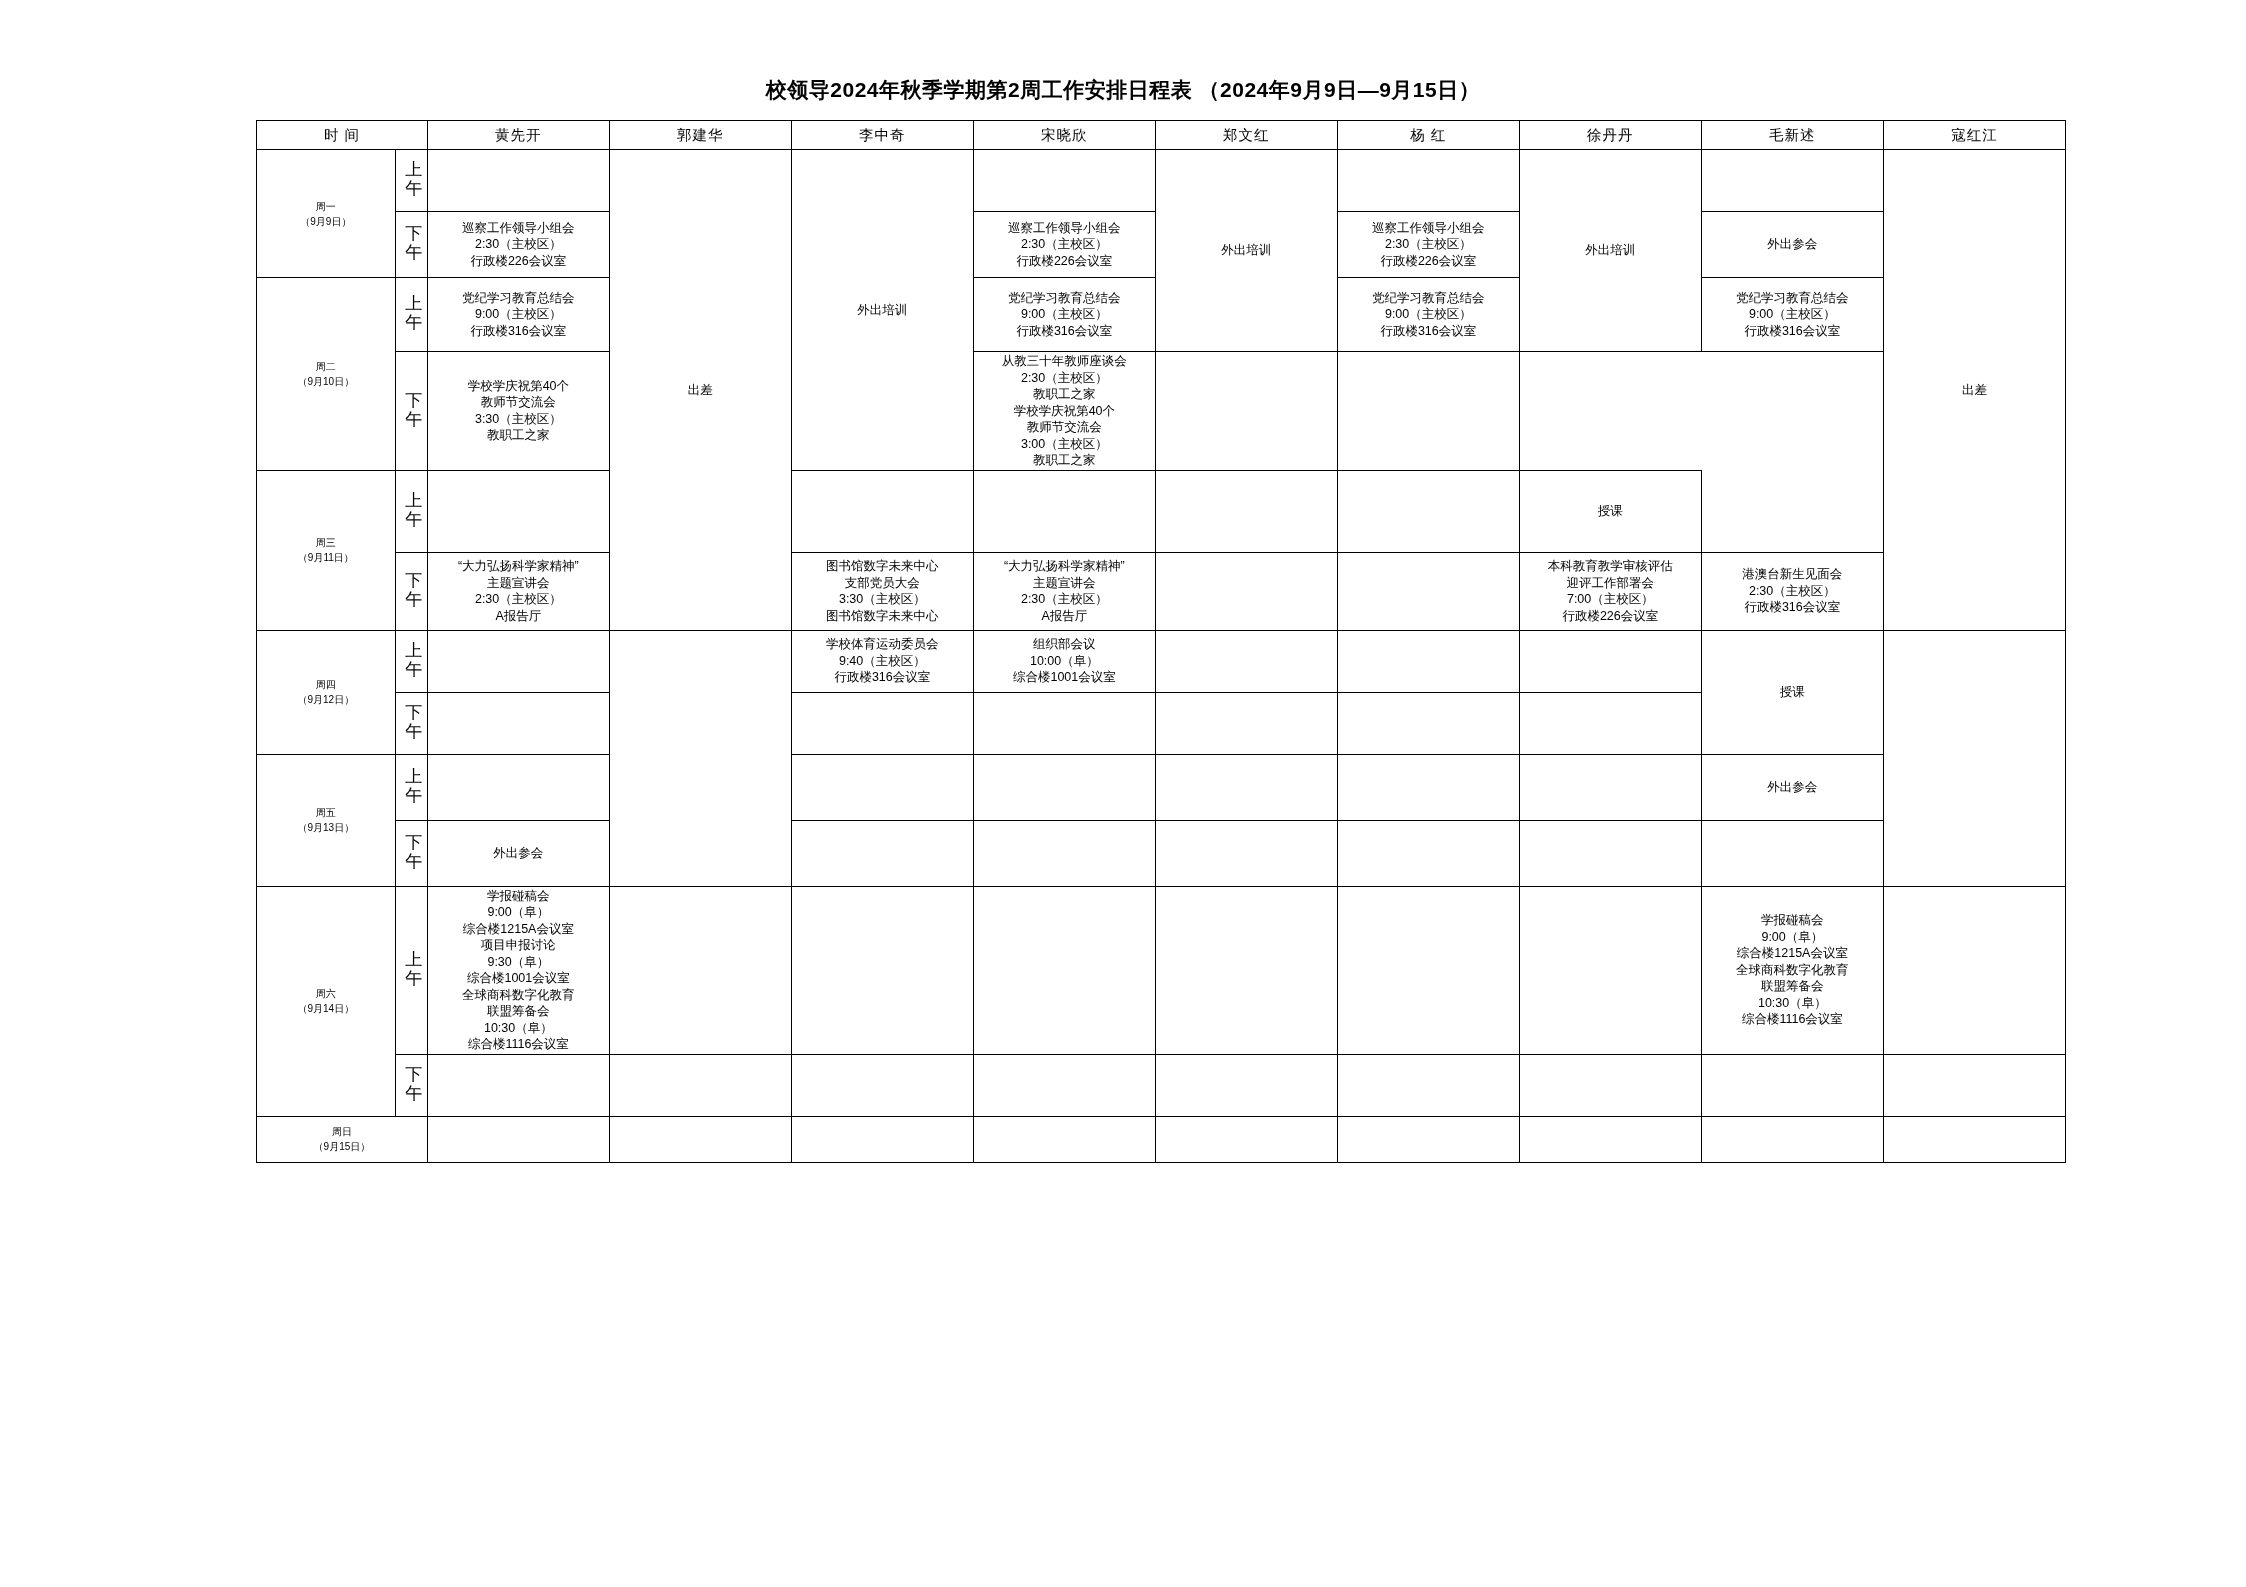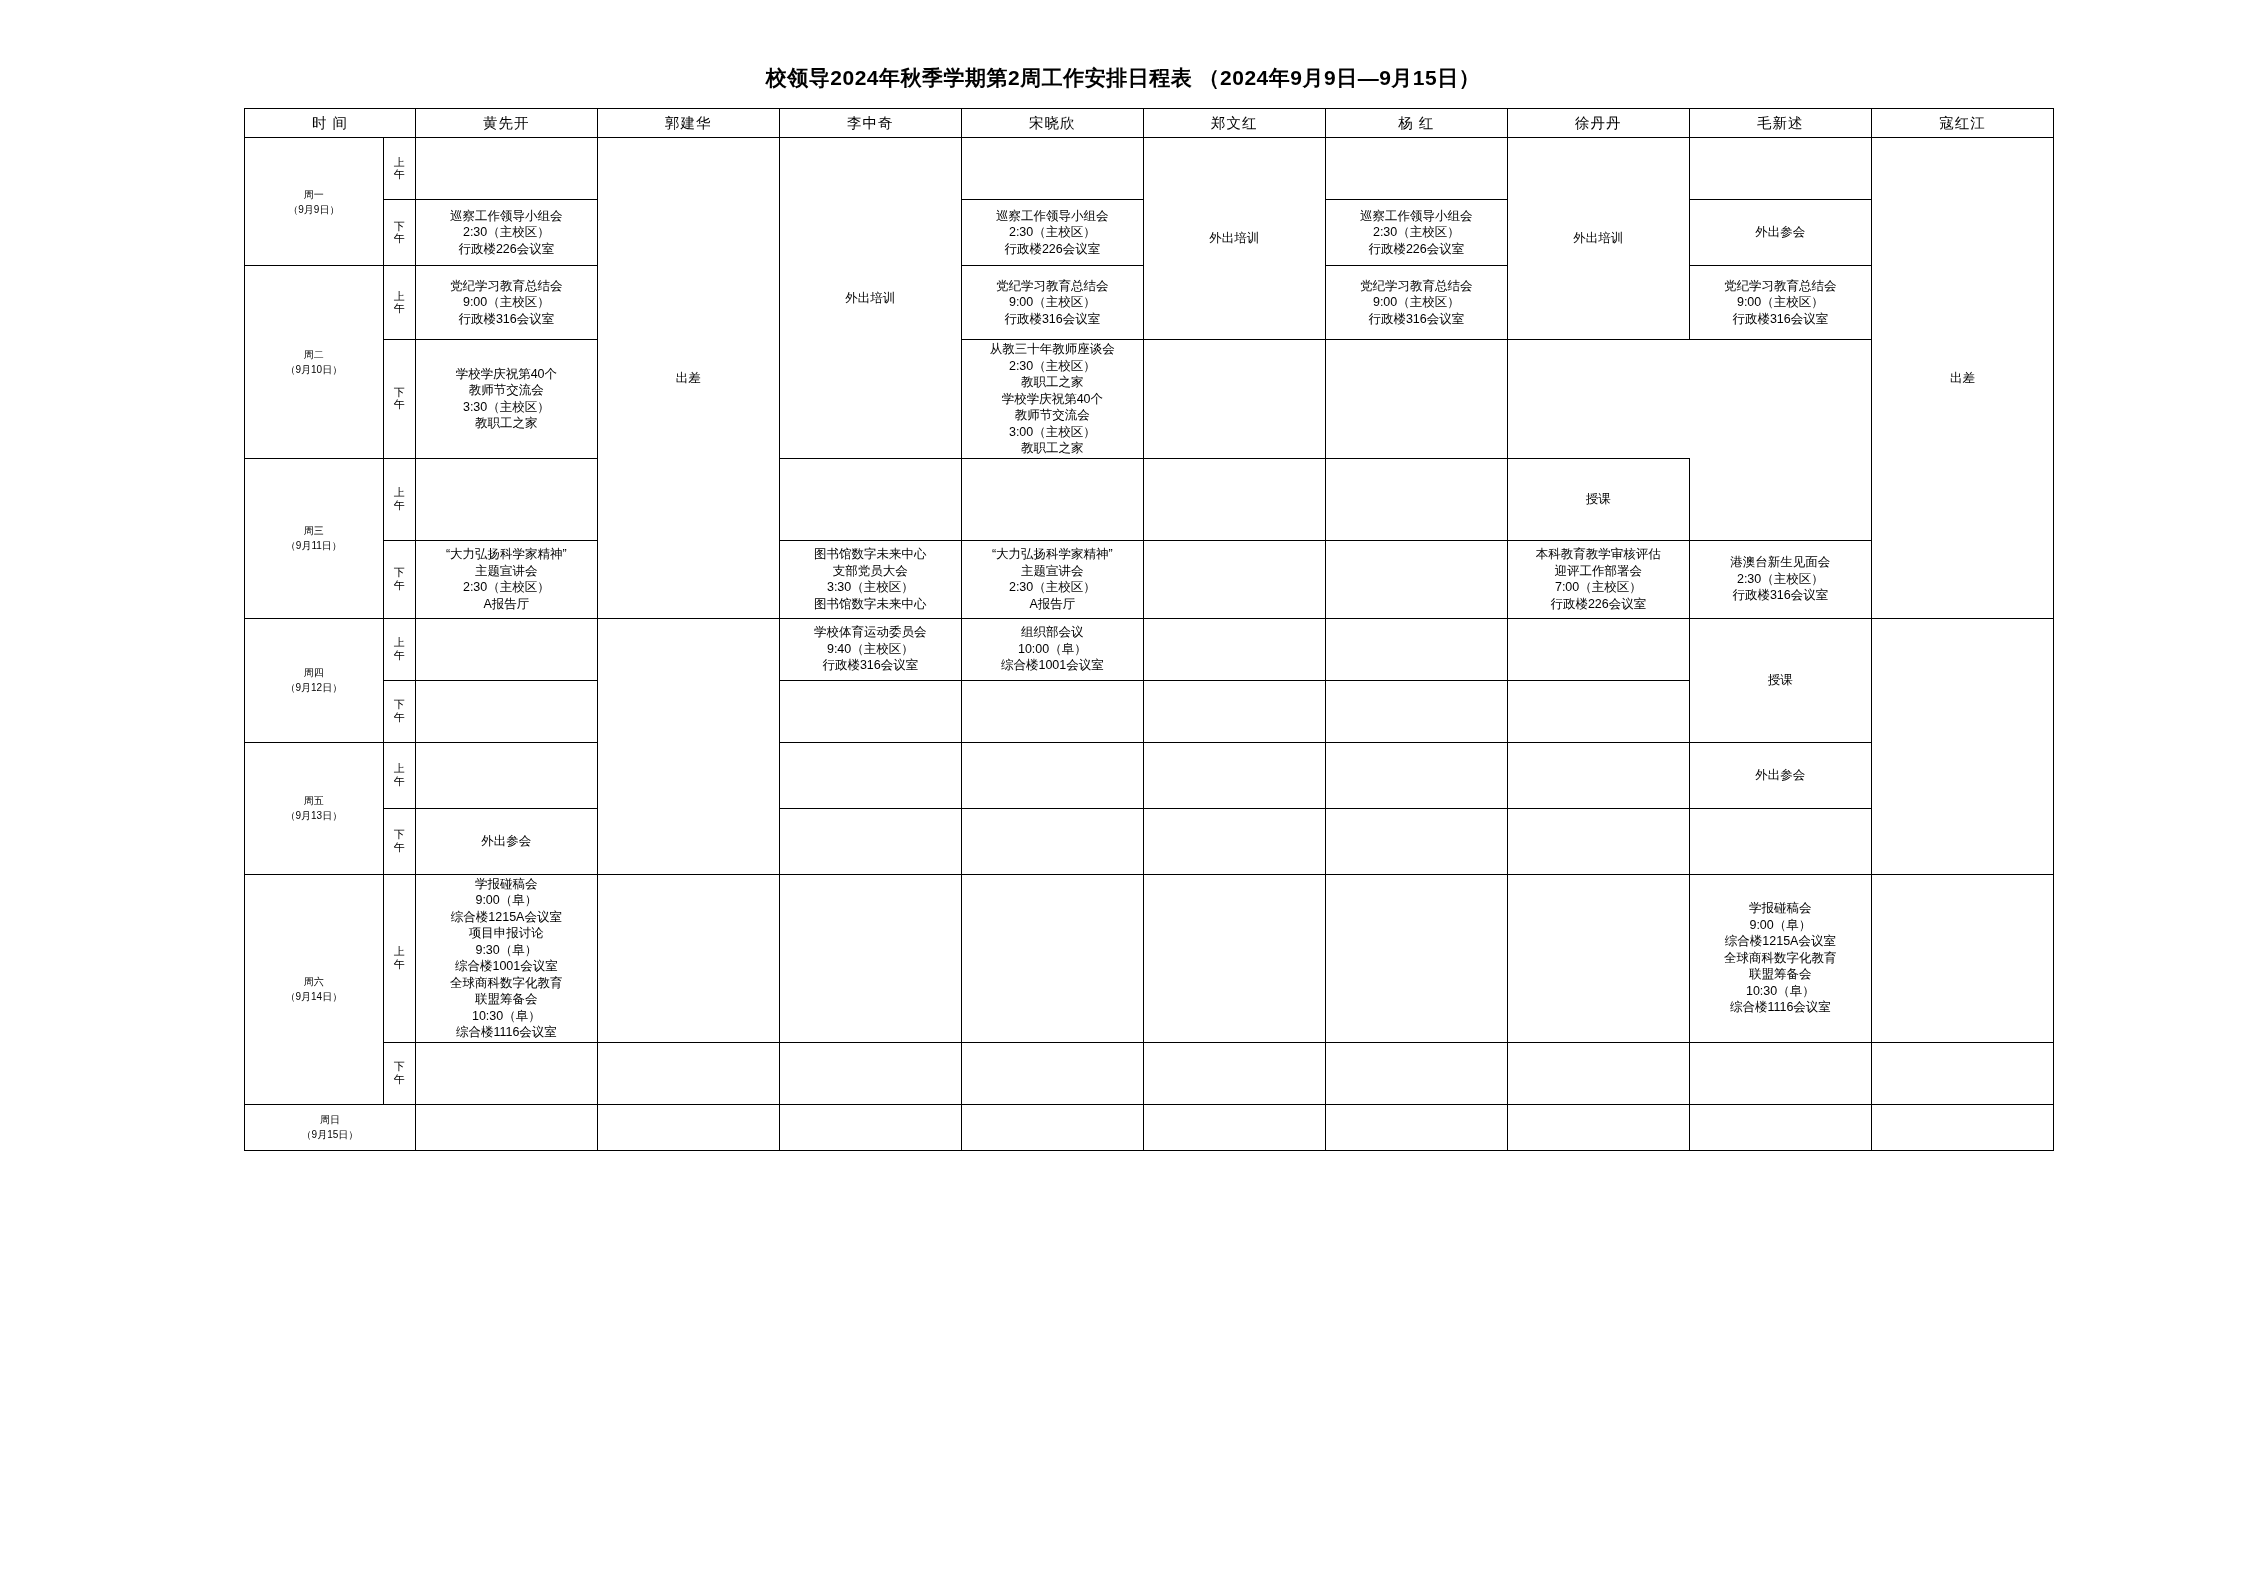--- a/index.html
+++ b/index.html
@@ -12,21 +12,21 @@
     height: 1587px;
     font-family: "Liberation Serif", "DejaVu Serif", serif;
     color: #000000;
     overflow: hidden;
   }
   .page {
     position: relative;
     width: 2246px;
     height: 1587px;
     box-sizing: border-box;
-    padding: 4px;
+    padding: 16px;
   }
   .title {
     text-align: center;
     font-size: 21px;
     font-weight: bold;
     letter-spacing: 0.5px;
     margin: 0;
     padding-top: 60px;
     padding-bottom: 16px;
     font-family: "Liberation Sans", sans-serif;
@@ -60,21 +60,21 @@
   .col-time { width: 112px; }
   .col-ampm { width: 26px; }
   .col-p { width: 147px; }
   td.daycell {
     font-size: 10px;
     font-weight: bold;
     font-family: "Liberation Sans", sans-serif;
     line-height: 1.5;
   }
   td.ampm {
-    font-size: 11px;
+    font-size: 17px;
     width: 26px;
     padding: 0;
     font-family: "Liberation Sans", sans-serif;
   }
   td.ampm span {
     display: inline-block;
     width: 12px;
     line-height: 1.12;
     word-break: break-all;
   }

